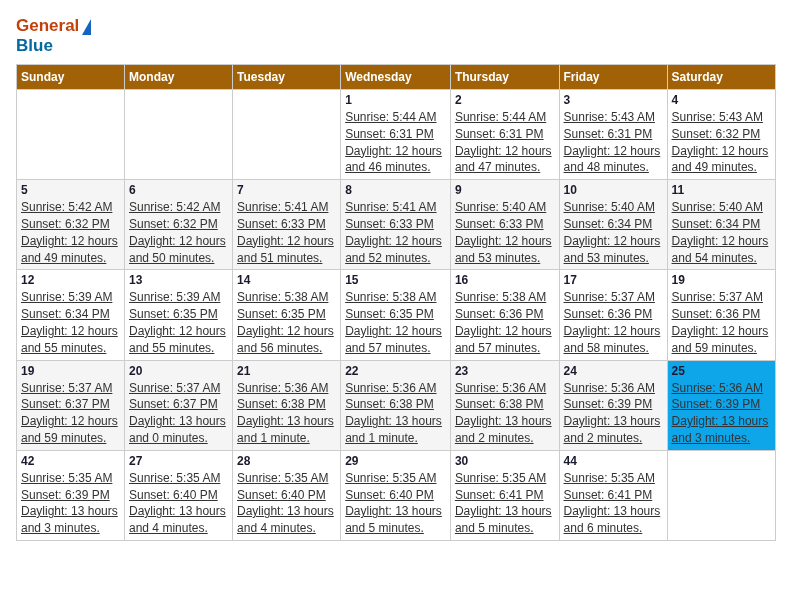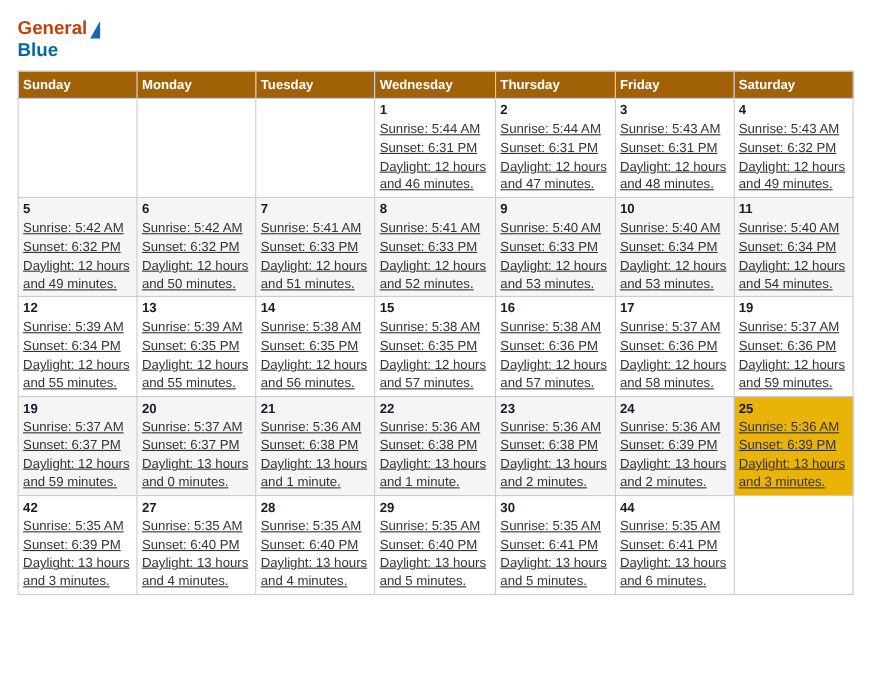--- a/index.html
+++ b/index.html
@@ -285,21 +285,21 @@
 Daylight: 13 hours
 and 2 minutes.</div>
         </td>
         <td style="background: rgb(245, 245, 245);">
           <span class="day-number">24</span>
           <div class="day-info" style="white-space: pre-line;">Sunrise: 5:36 AM
 Sunset: 6:39 PM
 Daylight: 13 hours
 and 2 minutes.</div>
         </td>
-        <td style="background: #eab308; margin-top: 31px;">
+        <td style="background: #0ea5e9; margin-top: 31px;">
           <span class="day-number">25</span>
           <div class="day-info" style="white-space: pre-line;">Sunrise: 5:36 AM
 Sunset: 6:39 PM
 Daylight: 13 hours
 and 3 minutes.</div>
         </td>
       </tr>
       <tr>
         <td>
           <span class="day-number">42</span>

